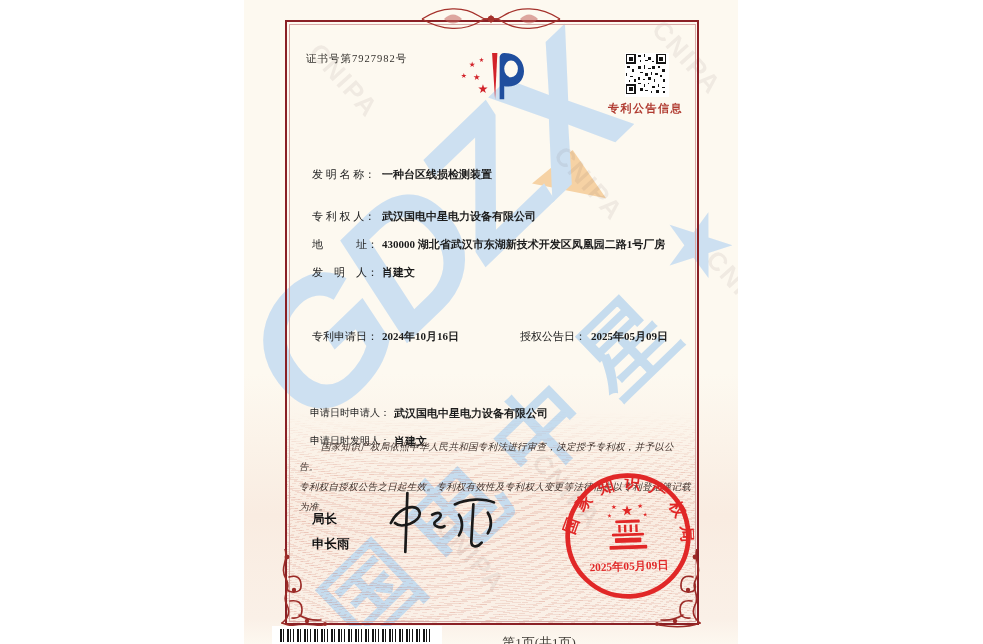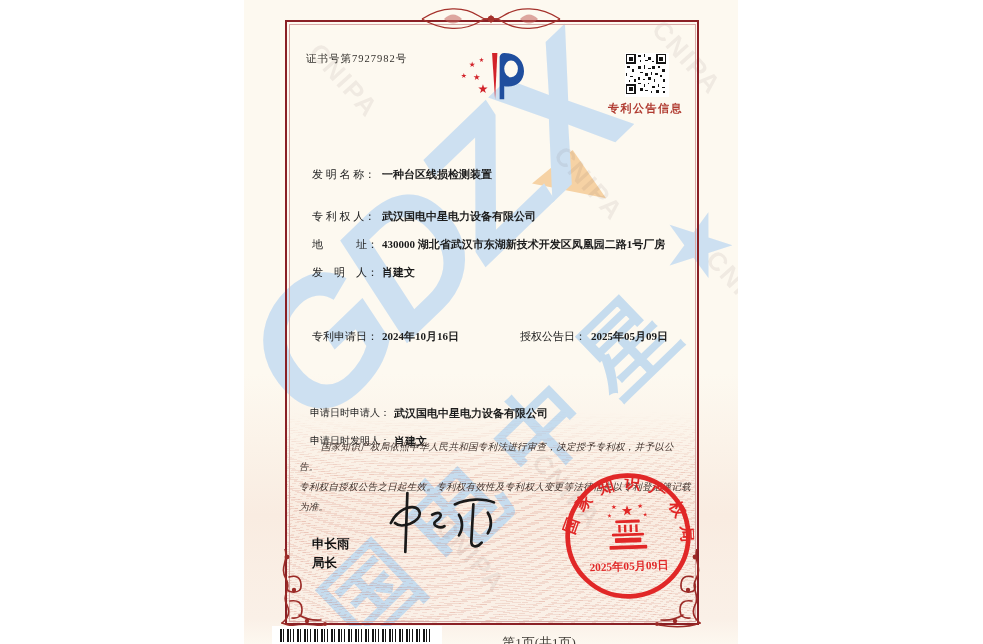--- a/index.html
+++ b/index.html
@@ -47,21 +47,21 @@
   .row .lbl{position:absolute;left:68px;white-space:pre;}
   .row .val{position:absolute;left:138px;white-space:nowrap;font-weight:600;color:#1c1c1c;}
   .row .lbl2{position:absolute;left:276px;white-space:pre;}
   .row .val2{position:absolute;left:347px;white-space:nowrap;font-weight:600;color:#1c1c1c;}
   .row.small{font-size:10px;margin-top:46px;}
   .row.small .lbl{left:66px;}
   .row.small .val{left:150px;font-size:11px;}
   .para{position:absolute;left:55px;top:437px;width:392px;font-size:9.5px;line-height:20px;
         letter-spacing:.3px;color:#40322c;font-style:italic;}
   .para .l1{text-indent:22px;}
-  .sig-role{position:absolute;left:68px;top:511px;font:700 12.5px "Liberation Sans",sans-serif;color:#111;margin-top:44px;}
+  .sig-role{position:absolute;left:68px;top:511px;font:700 12.5px "Liberation Sans",sans-serif;color:#111;}
   .sig-name{position:absolute;left:68px;top:536px;font:700 12.5px "Liberation Sans",sans-serif;color:#111;}
   .sig-hand{position:absolute;left:138px;top:490px;}
   .seal{position:absolute;left:318px;top:470px;width:132px;height:132px;opacity:.95;transform:rotate(-2deg);}
   .footer{position:absolute;left:47px;top:634px;width:400px;text-align:center;font-size:13px;color:#44403a;margin-left:48px;}
   .barcode-strip{position:absolute;left:28px;top:626px;width:170px;height:18px;background:#fff;}
   .barcode{position:absolute;left:8px;top:2.5px;width:153px;height:13px;
     background:repeating-linear-gradient(90deg,#141414 0 2px,#fff 2px 3px,#141414 3px 4px,#fff 4px 7px,
       #141414 7px 9px,#fff 9px 10px,#141414 10px 11px,#fff 11px 13px,#141414 13px 14px,#fff 14px 17px);}
 </style>
 </head>

